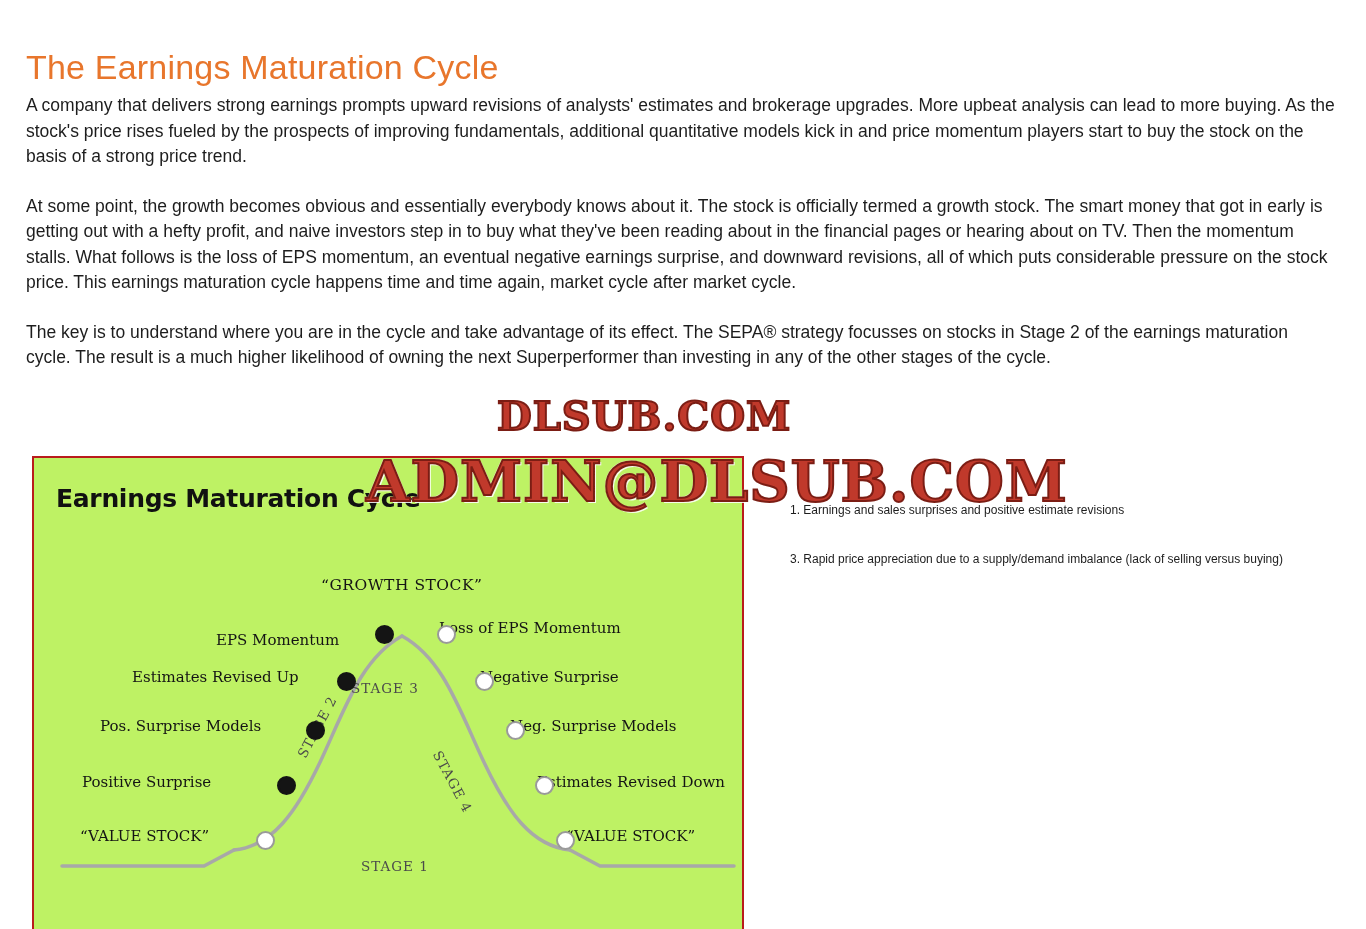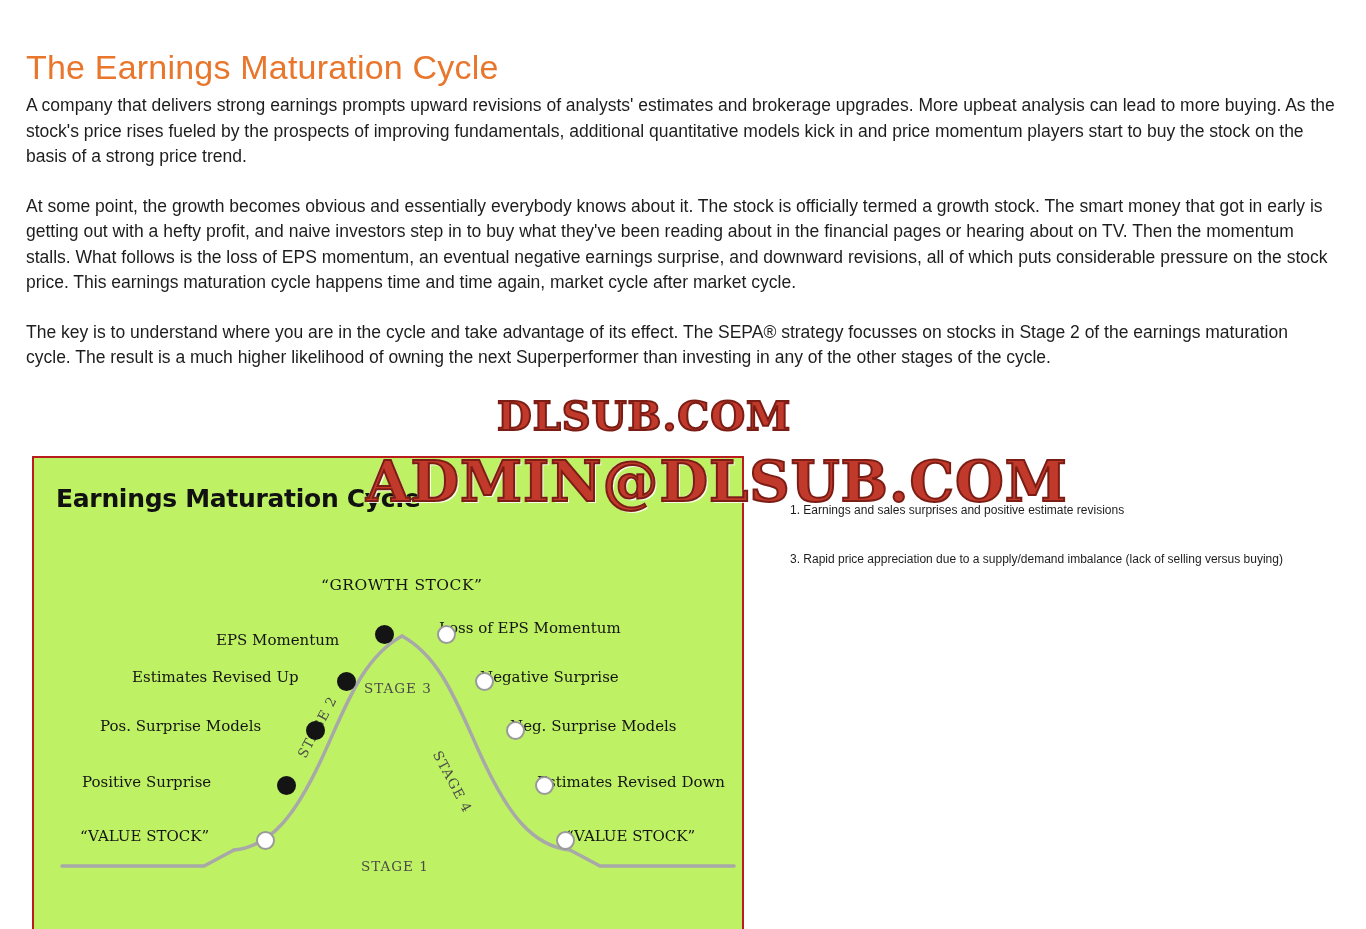--- a/index.html
+++ b/index.html
@@ -193,21 +193,21 @@
     <div class="chart-label" style="left:46px; top:369px;">“VALUE STOCK”</div>
 
     <div class="chart-label" style="left:405px; top:161px;">Loss of EPS Momentum</div>
     <div class="chart-label" style="left:446px; top:210px;">Negative Surprise</div>
     <div class="chart-label" style="left:476px; top:259px;">Neg. Surprise Models</div>
     <div class="chart-label" style="left:503px; top:315px;">Estimates Revised Down</div>
     <div class="chart-label" style="left:532px; top:369px;">“VALUE STOCK”</div>
 
     <div class="chart-label stage" style="left:327px; top:400px;">STAGE 1</div>
     <div class="chart-label stage" style="left:260px; top:295px; transform:rotate(-62deg); transform-origin:left top;">STAGE 2</div>
-    <div class="chart-label stage" style="left:330px; top:222px;text-align:right;">STAGE 3</div>
+    <div class="chart-label stage" style="left:317px; top:222px;text-align:right;">STAGE 3</div>
     <div class="chart-label stage" style="left:410px; top:290px; transform:rotate(62deg); transform-origin:left top;">STAGE 4</div>
 
     <div class="node filled" style="left:341px; top:167px;"></div>
     <div class="node filled" style="left:303px; top:214px;"></div>
     <div class="node filled" style="left:272px; top:263px;"></div>
     <div class="node filled" style="left:243px; top:318px;"></div>
     <div class="node" style="left:222px; top:373px;"></div>
 
     <div class="node" style="left:403px; top:167px;"></div>
     <div class="node" style="left:441px; top:214px;"></div>

